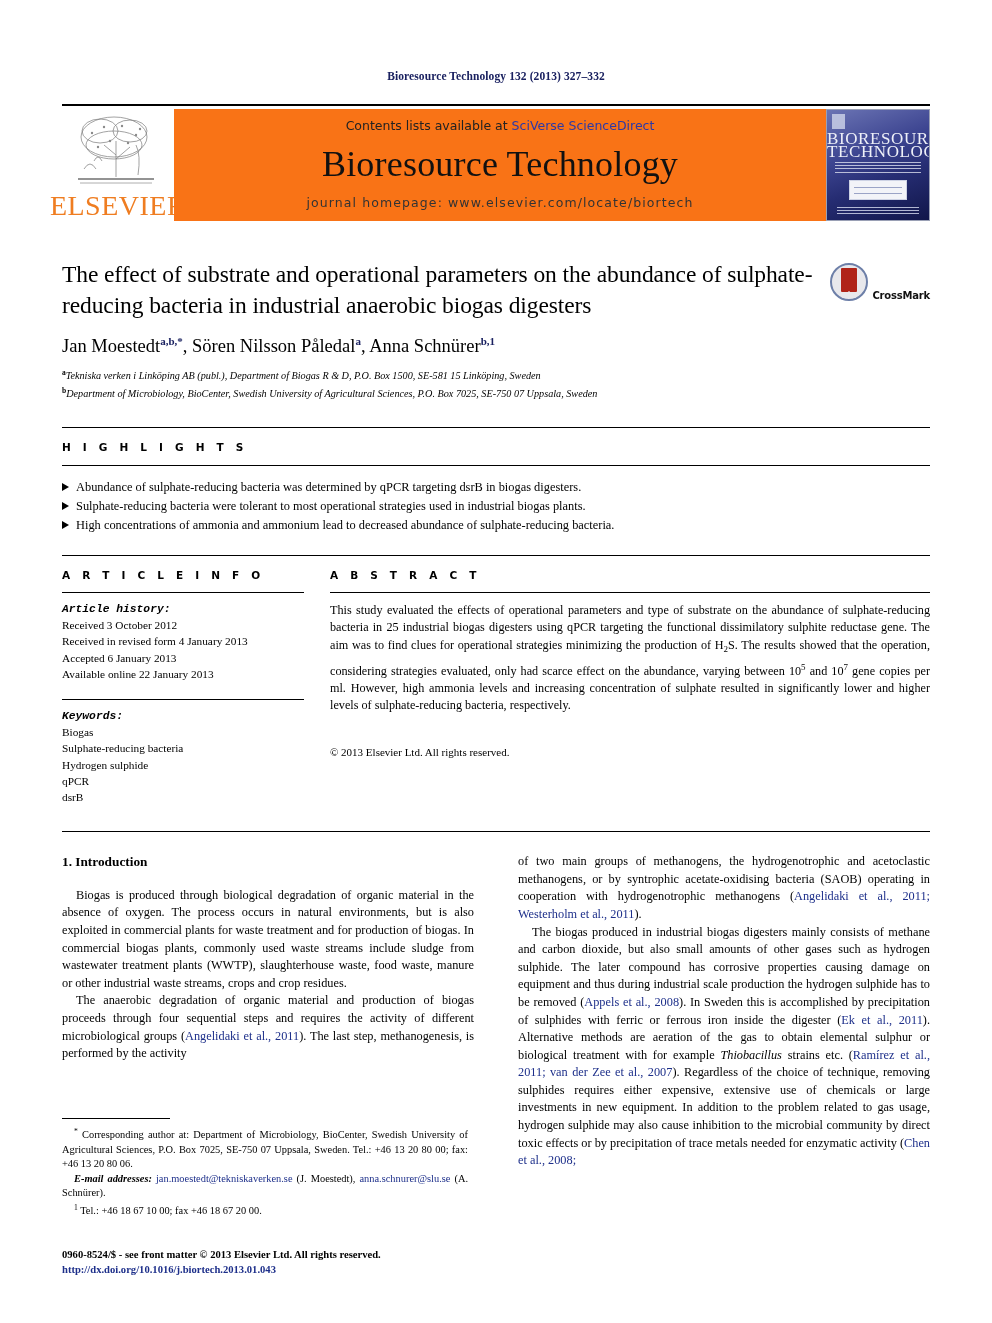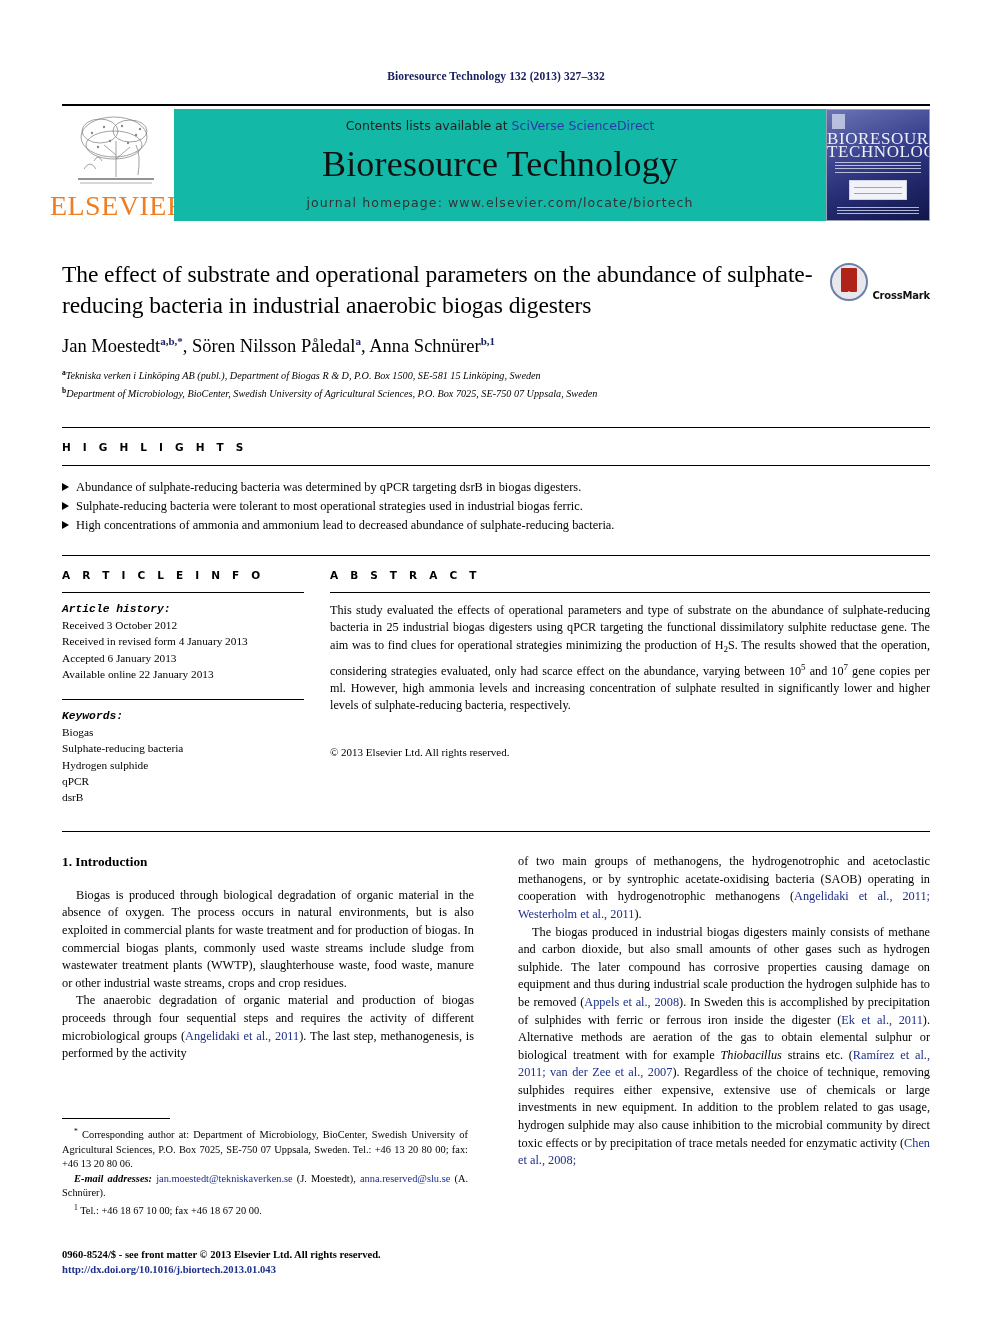--- a/index.html
+++ b/index.html
@@ -63,21 +63,21 @@
   .elsevier-word {
     font-family: "Liberation Serif", serif;
     font-size: 28px;
     letter-spacing: 0.5px;
     color: #ef7d21;
     line-height: 1;
     margin-top: 1px;
   }
   .banner-center {
     flex: 1 1 auto;
-    background: #14b8a6;
+    background: #f97316;
     display: flex;
     flex-direction: column;
     justify-content: space-between;
     align-items: center;
     padding: 9px 0 11px 0;
     box-sizing: border-box;
     margin: 0 0;
   }
   .contents-line {
     font-family: "DejaVu Sans", sans-serif;
@@ -463,21 +463,21 @@
       </div>
       <div class="cm-text">CrossMark</div>
     </div>
   </div>
 
   <div class="hl-rule-top"></div>
   <div class="section-head">H I G H L I G H T S</div>
   <div class="hl-rule-mid"></div>
   <ul class="hl-list">
     <li><span class="hl-bullet"></span><span>Abundance of sulphate-reducing bacteria was determined by qPCR targeting dsrB in biogas digesters.</span></li>
-    <li><span class="hl-bullet"></span><span>Sulphate-reducing bacteria were tolerant to most operational strategies used in industrial biogas ferric.</span></li>
+    <li><span class="hl-bullet"></span><span>Sulphate-reducing bacteria were tolerant to most operational strategies used in industrial biogas plants.</span></li>
     <li><span class="hl-bullet"></span><span>High concentrations of ammonia and ammonium lead to decreased abundance of sulphate-reducing bacteria.</span></li>
   </ul>
 
   <div class="info-rule-top"></div>
   <div class="info-zone">
 
     <div class="col-info">
       <div class="section-head" style="margin-top:0;">A R T I C L E    I N F O</div>
       <div class="sub-rule"></div>
       <div class="meta-block">
@@ -517,21 +517,21 @@
 
     <div class="bcol right">
       <p style="text-indent:0;"><span>of two main groups of methanogens, the hydrogenotrophic and acetoclastic methanogens, or by syntrophic acetate-oxidising bacteria (SAOB) operating in cooperation with hydrogenotrophic methanogens (</span><span class="ref">Angelidaki et al., 2011; Westerholm et al., 2011</span><span>).</span></p>
       <p><span>The biogas produced in industrial biogas digesters mainly consists of methane and carbon dioxide, but also small amounts of other gases such as hydrogen sulphide. The later compound has corrosive properties causing damage on equipment and thus during industrial scale production the hydrogen sulphide has to be removed (</span><span class="ref">Appels et al., 2008</span><span>). In Sweden this is accomplished by precipitation of sulphides with ferric or ferrous iron inside the digester (</span><span class="ref">Ek et al., 2011</span><span>). Alternative methods are aeration of the gas to obtain elemental sulphur or biological treatment with for example </span><em>Thiobacillus</em><span> strains etc. (</span><span class="ref">Ramírez et al., 2011; van der Zee et al., 2007</span><span>). Regardless of the choice of technique, removing sulphides requires either expensive, extensive use of chemicals or large investments in new equipment. In addition to the problem related to gas usage, hydrogen sulphide may also cause inhibition to the microbial community by direct toxic effects or by precipitation of trace metals needed for enzymatic activity (</span><span class="ref">Chen et al., 2008;</span></p>
     </div>
   </div>
 
   <div class="fn-zone">
     <div class="fn-rule"></div>
     <p class="fn-indent"><span class="fn-sup">*</span> <span>Corresponding author at: Department of Microbiology, BioCenter, Swedish University of Agricultural Sciences, P.O. Box 7025, SE-750 07 Uppsala, Sweden. Tel.: +46 13 20 80 00; fax: +46 13 20 80 06.</span></p>
-    <p class="fn-indent"><span class="em">E-mail addresses:</span> <span class="mail">jan.moestedt@tekniskaverken.se</span><span> (J. Moestedt), </span><span class="mail">anna.reserved@slu.se</span><span> (A. Schnürer).</span></p>
+    <p class="fn-indent"><span class="em">E-mail addresses:</span> <span class="mail">jan.moestedt@tekniskaverken.se</span><span> (J. Moestedt), </span><span class="mail">anna.schnurer@slu.se</span><span> (A. Schnürer).</span></p>
     <p class="fn-indent"><span class="fn-sup">1</span> <span>Tel.: +46 18 67 10 00; fax +46 18 67 20 00.</span></p>
   </div>
 
   <div class="imprint">
     <div>0960-8524/$ - see front matter © 2013 Elsevier Ltd. All rights reserved.</div>
     <div class="doi">http://dx.doi.org/10.1016/j.biortech.2013.01.043</div>
   </div>
 
 </div>
 

